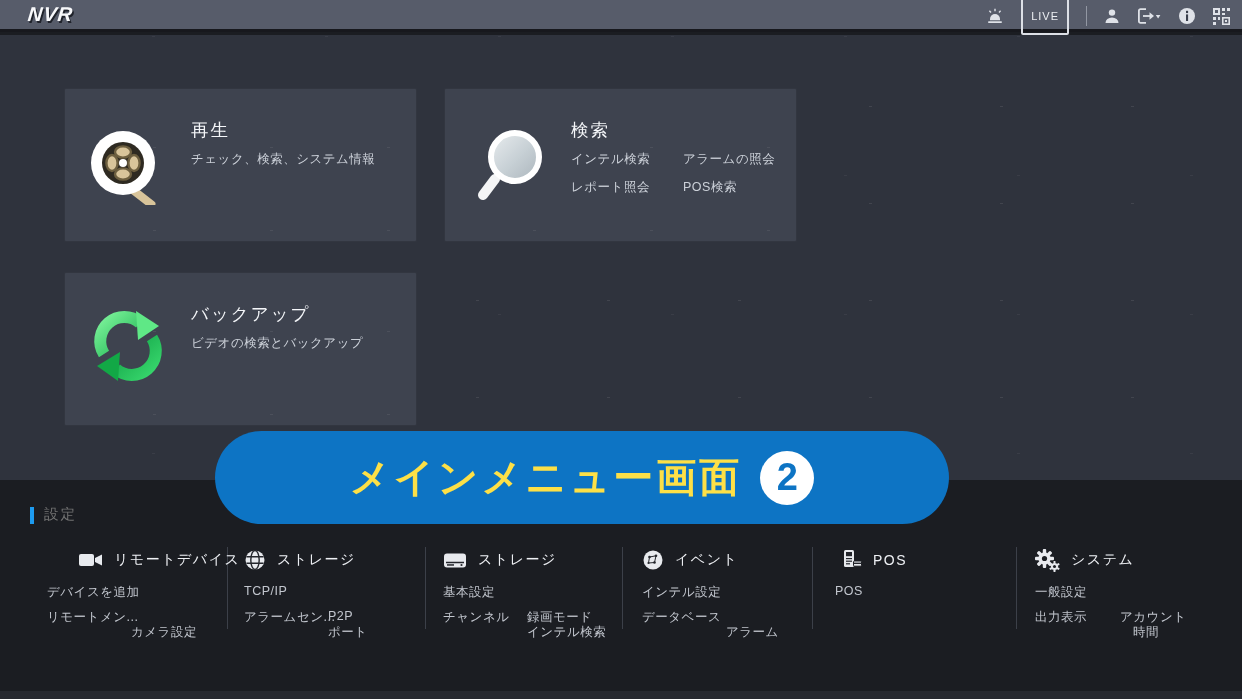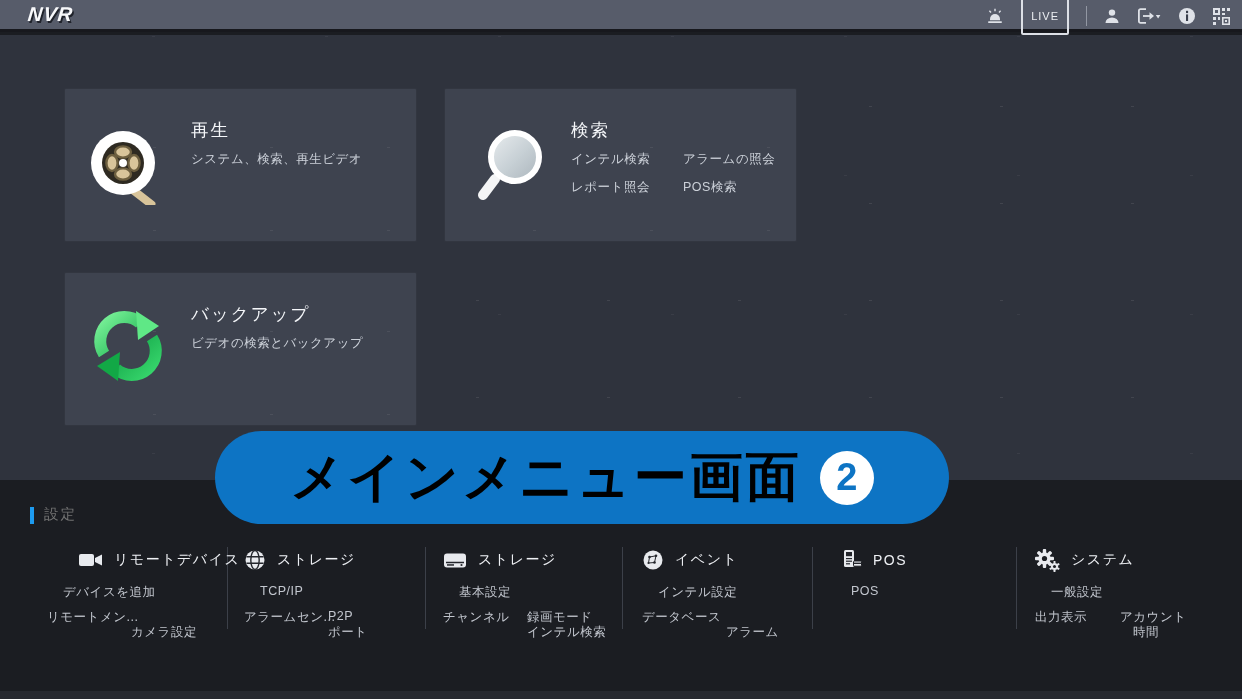--- a/index.html
+++ b/index.html
@@ -59,21 +59,21 @@
   .card-item{cursor:pointer;}
   .ca{left:126px;} .cb{left:238px;}
   .r1{top:62px;} .r2{top:90px;}
   
   .banner{
     position:absolute;left:215px;top:431px;width:734px;height:93px;
     background:#0d74c4;border-radius:47px;z-index:30;
     display:flex;align-items:center;justify-content:center;gap:18px;
   }
   .banner-text{
-    color:#000000;font-size:53px;font-weight:900;letter-spacing:3px;
+    color:#fde047;font-size:40px;font-weight:900;letter-spacing:3px;
     white-space:nowrap;
   }
   .banner-badge{
     width:54px;height:54px;border-radius:50%;background:#ffffff;
     color:#0d74c4;font-size:38px;font-weight:900;
     display:flex;align-items:center;justify-content:center;
   }
   
   .settings{position:absolute;left:0;top:480px;width:1242px;height:219px;background:#1b1d22;}
   .settings-accent{position:absolute;left:30px;top:507px;width:4px;height:17px;background:#1d9bf0;}
@@ -81,21 +81,21 @@
     position:absolute;left:44px;top:505px;font-size:14.5px;color:#737373;
     letter-spacing:2px;
   }
   .scol{position:absolute;top:548px;}
   .scol-hdr{display:flex;align-items:center;gap:11px;height:24px;cursor:pointer;}
   .scol-title{font-size:14px;font-weight:500;color:#eef0f4;letter-spacing:1.5px;white-space:nowrap;}
   .sit{
     position:absolute;font-size:12.5px;color:#c2c6ce;letter-spacing:.5px;
     white-space:nowrap;cursor:pointer;
   }
-  .sa1{left:16px;top:36px;} .sb1{left:84px;top:36px;margin-top:40px;}
+  .sa1{left:0;top:36px;} .sb1{left:84px;top:36px;margin-top:40px;}
   .sa2{left:0;top:61px;} .sb2{left:84px;top:61px;}
   .sdiv{position:absolute;top:547px;height:82px;width:1px;background:#3c4049;}
   .bottom-strip{position:absolute;left:0;top:691px;width:1242px;height:8px;background:#272930;}
 </style>
 </head>
 <body>
 
 <div class="screen">
 
   <div class="topbar">
@@ -156,21 +156,21 @@
       <rect x="44" y="56" width="30" height="8" rx="3" fill="#d8c49a" transform="rotate(38 44 56)"></rect>
       <circle cx="34" cy="34" r="32" fill="#ffffff"></circle>
       <circle cx="34" cy="34" r="21" fill="#2e2a21"></circle>
       <ellipse cx="34" cy="23" rx="8" ry="5.6" fill="#d8c49a" stroke="#6d5f3f" stroke-width="2.4"></ellipse>
       <ellipse cx="34" cy="45" rx="8" ry="5.6" fill="#d8c49a" stroke="#6d5f3f" stroke-width="2.4"></ellipse>
       <ellipse cx="23" cy="34" rx="5.6" ry="8" fill="#d8c49a" stroke="#6d5f3f" stroke-width="2.4"></ellipse>
       <ellipse cx="45" cy="34" rx="5.6" ry="8" fill="#d8c49a" stroke="#6d5f3f" stroke-width="2.4"></ellipse>
       <circle cx="34" cy="34" r="4" fill="#ffffff"></circle>
     </svg>
     <div class="card-title">再生</div>
-    <div class="card-sub r1" style="left:126px;">システム、検索、再生ビデオ</div>
+    <div class="card-sub r1" style="left:126px;">チェック、検索、システム情報</div>
   </div>
 
   <div class="card" style="left:444px;top:88px;">
     <svg class="card-icon" style="left:30px;top:40px;width:72px;height:76px;" viewBox="0 0 72 76">
       <defs>
         <linearGradient id="lensg" x1="0" y1="0" x2="1" y2="1">
           <stop offset="0" stop-color="#e9edef"></stop>
           <stop offset="0.55" stop-color="#c6cfd4"></stop>
           <stop offset="1" stop-color="#aab4bb"></stop>
         </linearGradient>

